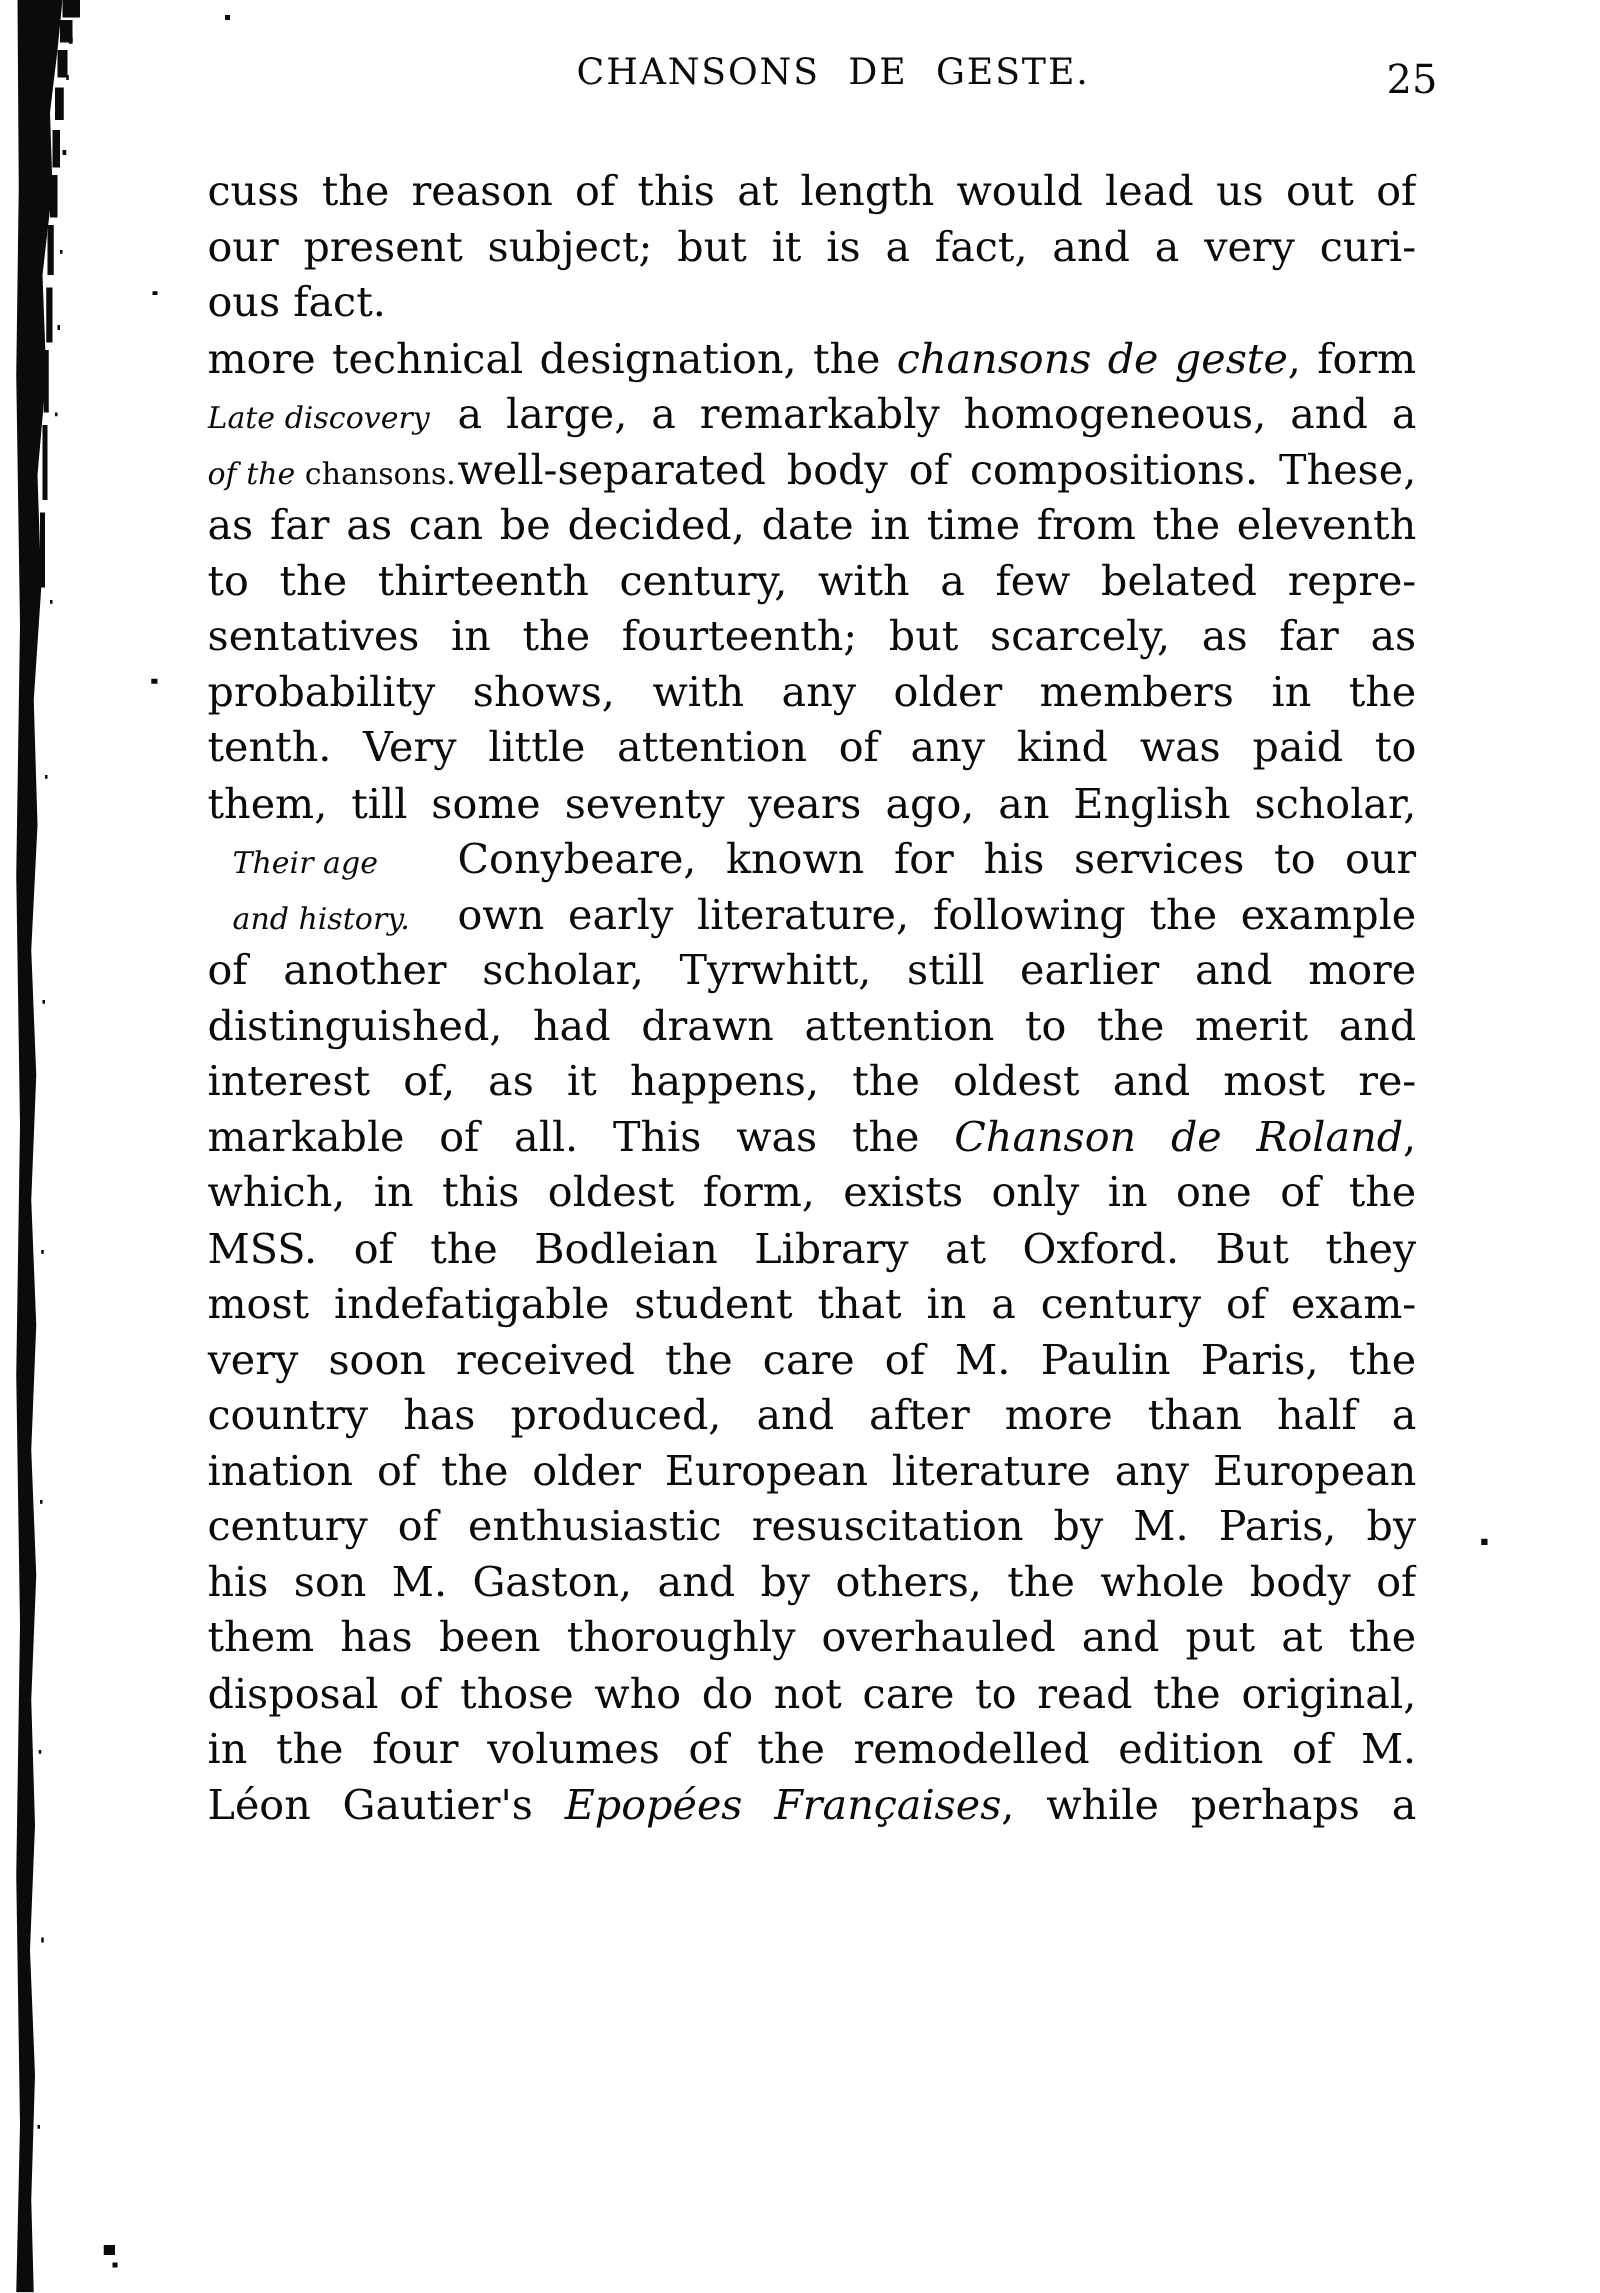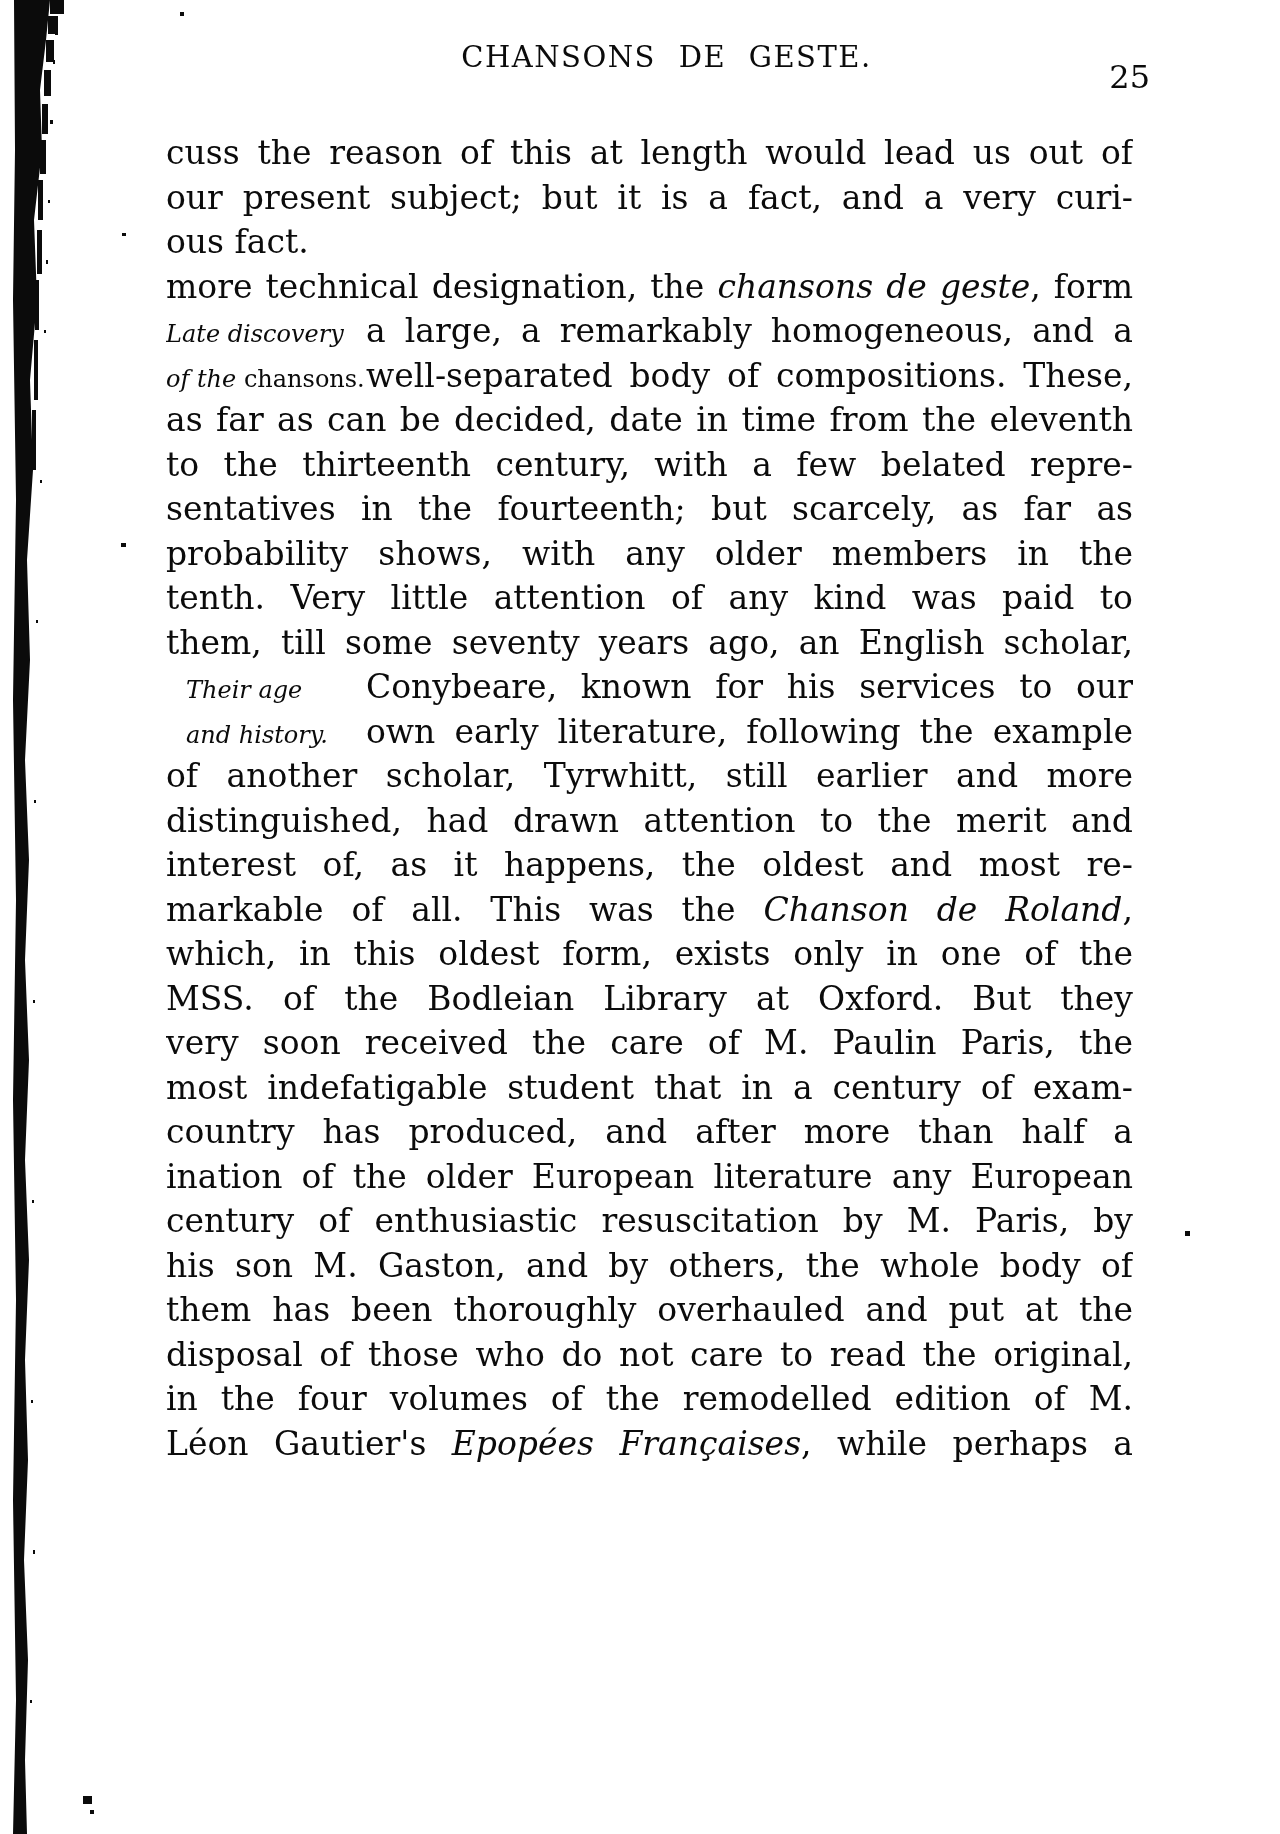--- a/index.html
+++ b/index.html
@@ -17,21 +17,21 @@
   .running-title {
     display: block;
     text-align: center;
     font-size: 29px;
     letter-spacing: 1.5px;
     word-spacing: 12px;
     white-space: nowrap;
   }
   .page-number {
     position: absolute;
-    right: 0; top: 18px;
+    right: 0; top: 4px;
     font-size: 32px;
   }
   .text-block {
     position: absolute;
     left: 166px; top: 131px;
     width: 967px;
     font-size: 33px;
     line-height: 44.5px;
   }
   .line { display: flex; height: 44.5px; white-space: nowrap; }
@@ -169,26 +169,26 @@
       <div class="line">
         <span class="line-text"><span>markable of all.  This was the </span><i>Chanson de Roland</i><span>,</span></span>
       </div>
       <div class="line">
         <span class="line-text"><span>which, in this oldest form, exists only in one of the</span></span>
       </div>
       <div class="line">
         <span class="line-text"><span>MSS. of the Bodleian Library at Oxford.  But they</span></span>
       </div>
       <div class="line">
+        <span class="line-text"><span>most indefatigable student that in a century of exam-</span></span>
+      </div>
+      <div class="line">
         <span class="line-text"><span>very soon received the care of M. Paulin Paris, the</span></span>
       </div>
       <div class="line">
-        <span class="line-text"><span>most indefatigable student that in a century of exam-</span></span>
-      </div>
-      <div class="line">
         <span class="line-text"><span>country has produced, and after more than half a</span></span>
       </div>
       <div class="line">
         <span class="line-text"><span>ination of the older European literature any European</span></span>
       </div>
       <div class="line">
         <span class="line-text"><span>century of enthusiastic resuscitation by M. Paris, by</span></span>
       </div>
       <div class="line">
         <span class="line-text"><span>his son M. Gaston, and by others, the whole body of</span></span>

